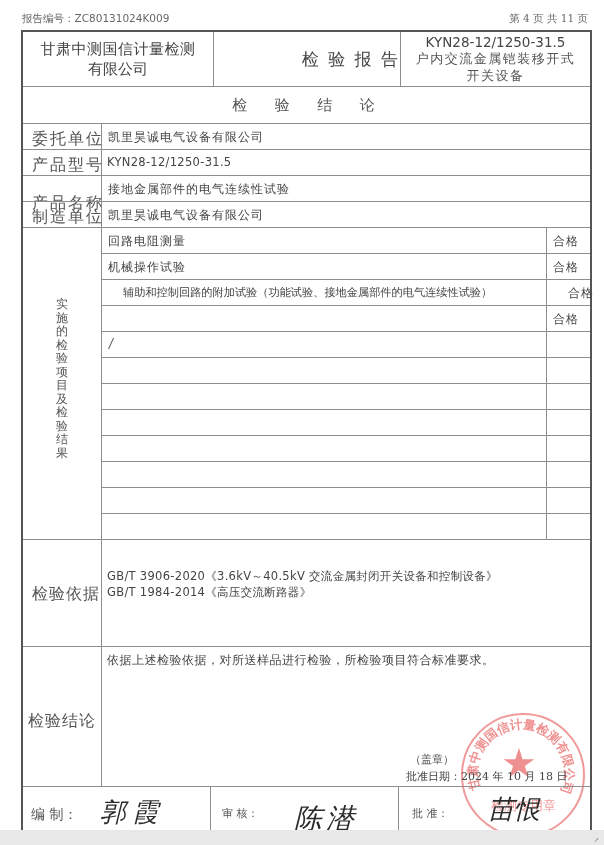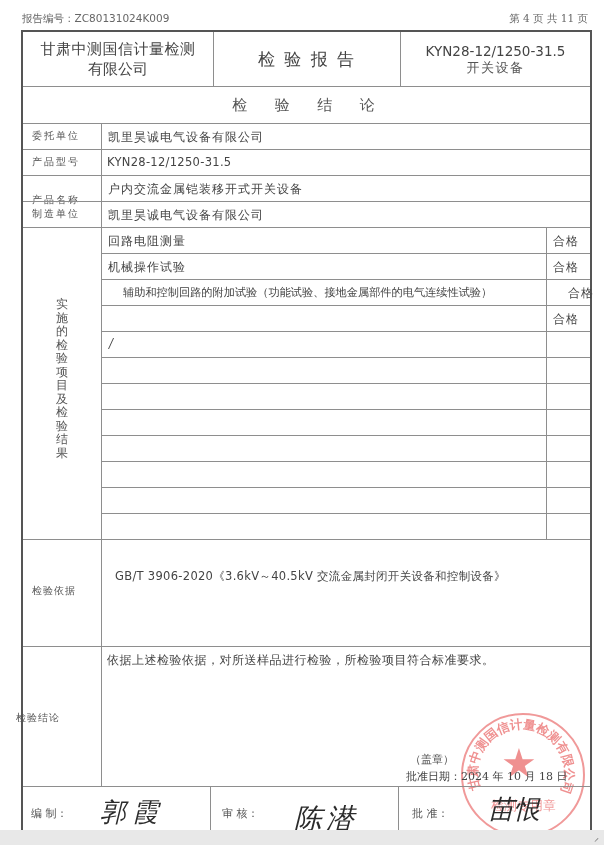--- a/index.html
+++ b/index.html
@@ -7,21 +7,21 @@
       width: 604px; height: 845px; position: relative; overflow: hidden;
       background: #ffffff;
       font-family: "DejaVu Serif", "Liberation Serif", serif;
       color: #4a4a4a;
     }
     .abs { position: absolute; }
     .txt { white-space: nowrap; }
     .hline { position: absolute; height: 1px; background: #8e8e8e; }
     .vline { position: absolute; width: 1px; background: #8e8e8e; }
     .outer { position: absolute; border: 2px solid #555; box-sizing: border-box; }
-    .cell-label { font-size: 10px; letter-spacing: 2px; color: #555; }
+    .cell-label { font-size: 16px; letter-spacing: 2px; color: #555; }
     .cell-val { font-size: 12px; letter-spacing: 1px; color: #444; }
     .mono { font-family: "DejaVu Sans", "Liberation Sans", sans-serif; font-size: 11.5px; letter-spacing: 0.3px; }
     .sans { font-family: "DejaVu Sans", "Liberation Sans", sans-serif; }
     .result { font-size: 12px; letter-spacing: 1px; color: #444; }
     .stamp {
       position: absolute; border: 2px solid rgba(228,70,70,0.55); border-radius: 50%;
       color: rgba(228,70,70,0.55);
     }
     .sig { font-family: "DejaVu Serif", serif; color: #2b2b2b; font-style: italic; }
     .graybar { position: absolute; left: 0; top: 830px; width: 604px; height: 15px; background: #e8e8e8; }
@@ -34,26 +34,27 @@
 </div>
 <div class="abs txt" style="right:16px; top:12px; font-size:10.5px; color:#666;">第 4 页 共 11 页</div>
 
 <div class="outer" style="left:21px; top:30px; width:571px; height:800px; border-bottom:none;"></div>
 
 <div class="abs" style="left:23px; top:32px; width:190px; height:54px; display:flex; flex-direction:column; align-items:center; justify-content:center;">
   <div class="txt sans" style="font-size:15px; color:#444; letter-spacing:0.5px; line-height:20px;">甘肃中测国信计量检测</div>
   <div class="txt sans" style="font-size:15px; color:#444; line-height:20px;">有限公司</div>
 </div>
 <div class="vline" style="left:213px; top:32px; height:54px;"></div>
-<div class="abs" style="left:214px; top:32px; width:186px; height:54px; display:flex; align-items:center; justify-content:center;">
+<div class="abs" style="left:214px; top:32px; width:186px; height:54px; display:flex; align-items:center; justify-content:flex-end;">
   <div class="txt sans" style="font-size:17px; color:#444; letter-spacing:2px;">检 验 报 告</div>
 </div>
 <div class="vline" style="left:400px; top:32px; height:54px;"></div>
 <div class="abs" style="left:401px; top:32px; width:189px; height:54px; display:flex; flex-direction:column; align-items:center; justify-content:center;">
   <div class="txt sans" style="font-size:13.5px; color:#444; line-height:16px;">KYN28-12/1250-31.5</div>
+  <div class="txt" style="font-size:13px; color:#555; letter-spacing:1.5px; line-height:17px;">户内交流金属铠装移开式</div>
   <div class="txt" style="font-size:13px; color:#555; letter-spacing:1.5px; line-height:17px;">开关设备</div>
 </div>
 <div class="hline" style="left:23px; top:86px; width:567px;"></div>
 
 <div class="abs" style="left:23px; top:87px; width:567px; height:36px; display:flex; align-items:center; justify-content:center;">
   <div class="txt" style="font-size:15px; color:#555; letter-spacing:6px; white-space:pre;">检  验  结  论</div>
 </div>
 <div class="hline" style="left:23px; top:123px; width:567px;"></div>
 
 <div class="vline" style="left:101px; top:123px; height:663px;"></div>
@@ -65,21 +66,21 @@
 <div class="hline" style="left:23px; top:149px; width:567px;"></div>
 
 <div class="abs" style="left:23px; top:150px; width:567px; height:25px;">
   <div class="abs txt cell-label" style="left:9px; top:5px;">产品型号</div>
   <div class="abs txt mono" style="left:84px; top:5px; color:#444;">KYN28-12/1250-31.5</div>
 </div>
 <div class="hline" style="left:23px; top:175px; width:567px;"></div>
 
 <div class="abs" style="left:23px; top:176px; width:567px; height:25px;">
   <div class="abs txt cell-label" style="left:9px; top:5px;margin-top:12px;">产品名称</div>
-  <div class="abs txt cell-val" style="left:85px; top:5px;">户内交流金属铠装移开式开关设备</div>
+  <div class="abs txt cell-val" style="left:85px; top:5px;">接地金属部件的电气连续性试验</div>
 </div>
 <div class="hline" style="left:23px; top:201px; width:567px;"></div>
 
 <div class="abs" style="left:23px; top:202px; width:567px; height:25px;">
   <div class="abs txt cell-label" style="left:9px; top:5px;">制造单位</div>
   <div class="abs txt cell-val" style="left:85px; top:5px;">凯里昊诚电气设备有限公司</div>
 </div>
 <div class="hline" style="left:23px; top:227px; width:567px;"></div>
 
 <div class="abs" style="left:23px; top:298px; width:78px; display:flex; flex-direction:column; align-items:center;">
@@ -165,25 +166,26 @@
 <div class="hline" style="left:102px; top:513px; width:488px;"></div>
 
 <div class="abs" style="left:102px; top:514px; width:488px; height:25px;">
   <div class="abs txt cell-val" style="left:6px; top:5px;"></div>
   <div class="abs txt result" style="left:451px; top:5px;"></div>
 </div>
 <div class="hline" style="left:23px; top:539px; width:567px;"></div>
 
 <div class="abs txt cell-label" style="left:32px; top:584px; letter-spacing:1px;">检验依据</div>
 <div class="abs" style="left:107px; top:568px;">
-  <div class="txt mono" style="line-height:16px; color:#444;margin-left:8px;">GB/T 3906-2020《3.6kV～40.5kV 交流金属封闭开关设备和控制设备》</div>
+  <div class="txt mono" style="line-height:16px; color:#444;">GB/T 3906-2020《3.6kV～40.5kV 交流金属封闭开关设备和控制设备》</div>
+  <div class="txt mono" style="line-height:16px; color:#444;">GB/T 1984-2014《高压交流断路器》</div>
 </div>
 <div class="hline" style="left:23px; top:646px; width:567px;"></div>
 
-<div class="abs txt cell-label" style="left:16px; top:711px; letter-spacing:1px;">检验结论</div>
+<div class="abs txt cell-label" style="left:28px; top:711px; letter-spacing:1px;">检验结论</div>
 <div class="abs txt cell-val" style="left:107px; top:652px; letter-spacing:0.5px;">依据上述检验依据，对所送样品进行检验，所检验项目符合标准要求。</div>
 
 <div class="stamp" style="left:461px; top:713px; width:120px; height:120px;">
   <svg width="120" height="120" viewBox="0 0 120 120" style="position:absolute; left:-2px; top:-2px;">
     <defs>
       <path id="sealArc" d="M 20 78 A 44 44 0 1 1 100 78"></path>
     </defs>
     <text font-size="12.5" fill="rgba(228,70,70,0.6)" font-family="DejaVu Sans, sans-serif" font-weight="bold">
       <textPath href="#sealArc" startOffset="2">甘肃中测国信计量检测有限公司</textPath>
     </text>
@@ -193,21 +195,21 @@
 </div>
 
 <div class="abs txt" style="left:410px; top:752px; font-size:11px; color:#555;">（盖章）</div>
 <div class="abs txt" style="left:406px; top:769px; font-size:11px; color:#444;">批准日期：2024 年 10 月 18 日</div>
 
 <div class="hline" style="left:23px; top:786px; width:567px;"></div>
 
 <div class="vline" style="left:210px; top:786px; height:44px;"></div>
 <div class="vline" style="left:398px; top:786px; height:44px;"></div>
 
-<div class="abs txt" style="left:31px; top:806px; font-size:11px; color:#555;">编 制：</div>
+<div class="abs txt" style="left:31px; top:806px; font-size:14px; color:#555;">编 制：</div>
 <div class="abs txt sig" style="left:100px; top:795px; font-size:26px; letter-spacing:6px;">郭霞</div>
 
 <div class="abs txt" style="left:222px; top:806px; font-size:11px; color:#555;">审 核：</div>
 <div class="abs txt sig" style="left:294px; top:800px; font-size:28px; letter-spacing:4px;">陈潜</div>
 
 <div class="abs txt" style="left:412px; top:806px; font-size:11px; color:#555;">批 准：</div>
 <div class="abs txt sig" style="left:488px; top:792px; font-size:26px;">苗恨</div>
 
 <div class="graybar"></div>
 <div class="abs txt" style="left:594px; top:830px; font-size:10px; color:#555;">⸝</div>

